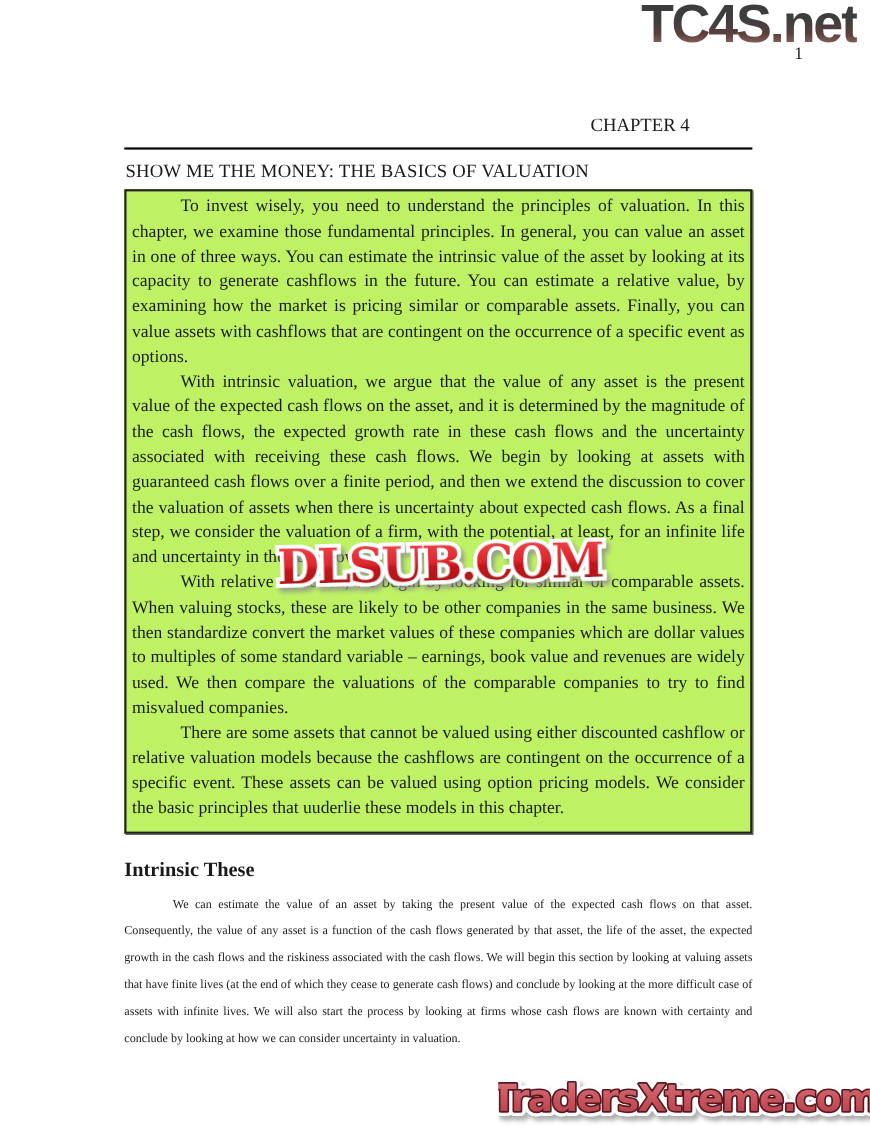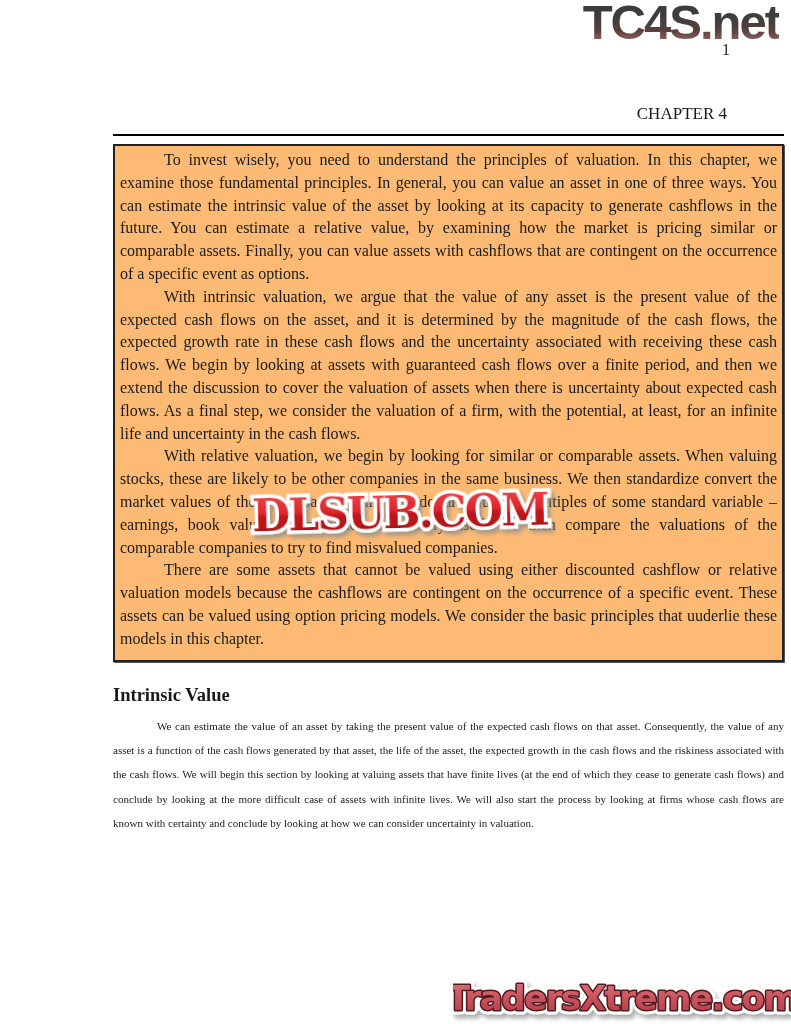--- a/index.html
+++ b/index.html
@@ -39,21 +39,21 @@
     top: 41px;
     right: 61px;
     font-size: 16px;
     color: #222;
   }
 
   .content {
     position: absolute;
     left: 113px;
     top: 0;
-    width: 671px;
+    width: 571px;
   }
   .chapter-label {
     margin-top: 103px;
     font-size: 17px;
     line-height: 22px;
     text-align: right;
     padding-right: 57px;
   }
   .title-divider {
     margin-top: 9px;
@@ -65,21 +65,21 @@
     margin: 1px 0 0 1px;
     font-size: 17px;
     font-weight: normal;
     line-height: 23px;
     letter-spacing: 0.2px;
   }
 
   .intro-box {
     margin-top: 5px;
     border: 2px solid #222;
-    background: #fdba74;
+    background: #bef264;
     padding: 3px 5px 9px 5px;
     box-shadow: 1px 1px 0 #555;
   }
   .intro-box p {
     margin: 0;
     font-size: 16px;
     line-height: 22.8px;
     text-align: justify;
     text-indent: 44px;
   }
@@ -123,29 +123,30 @@
   <div class="tc4s-logo">TC4S.net</div>
 
   <div class="page-number">1</div>
 
   <div class="content">
 
     <div class="chapter-label">CHAPTER 4</div>
 
     <hr class="title-divider">
 
+    <h1 class="page-title">SHOW ME THE MONEY: THE BASICS OF VALUATION</h1>
 
     <div class="intro-box">
       <p>To invest wisely, you need to understand the principles of valuation. In this chapter, we examine those fundamental principles. In general, you can value an asset in one of three ways. You can estimate the intrinsic value of the asset by looking at its capacity to generate cashflows in the future. You can estimate a relative value, by examining how the market is pricing similar or comparable assets. Finally, you can value assets with cashflows that are contingent on the occurrence of a specific event as options.</p>
       <p>With intrinsic valuation, we argue that the value of any asset is the present value of the expected cash flows on the asset, and it is determined by the magnitude of the cash flows, the expected growth rate in these cash flows and the uncertainty associated with receiving these cash flows. We begin by looking at assets with guaranteed cash flows over a finite period, and then we extend the discussion to cover the valuation of assets when there is uncertainty about expected cash flows. As a final step, we consider the valuation of a firm, with the potential, at least, for an infinite life and uncertainty in the cash flows.</p>
       <p>With relative valuation, we begin by looking for similar or comparable assets. When valuing stocks, these are likely to be other companies in the same business. We then standardize convert the market values of these companies which are dollar values to multiples of some standard variable – earnings, book value and revenues are widely used. We then compare the valuations of the comparable companies to try to find misvalued companies.</p>
       <p>There are some assets that cannot be valued using either discounted cashflow or relative valuation models because the cashflows are contingent on the occurrence of a specific event. These assets can be valued using option pricing models. We consider the basic principles that uuderlie these models in this chapter.</p>
     </div>
 
-    <h2 class="section-heading">Intrinsic Value</h2>
+    <h2 class="section-heading">Intrinsic These</h2>
 
     <p class="section-para">We can estimate the value of an asset by taking the present value of the expected cash flows on that asset. Consequently, the value of any asset is a function of the cash flows generated by that asset, the life of the asset, the expected growth in the cash flows and the riskiness associated with the cash flows. We will begin this section by looking at valuing assets that have finite lives (at the end of which they cease to generate cash flows) and conclude by looking at the more difficult case of assets with infinite lives. We will also start the process by looking at firms whose cash flows are known with certainty and conclude by looking at how we can consider uncertainty in valuation.</p>
 
   </div>
 
   <div class="dlsub-wrap">
     <svg width="334" height="80">
       <defs>
         <linearGradient id="dlsubGrad" x1="0" y1="0" x2="0" y2="1">
           <stop offset="0" stop-color="#ef4b50"></stop>

